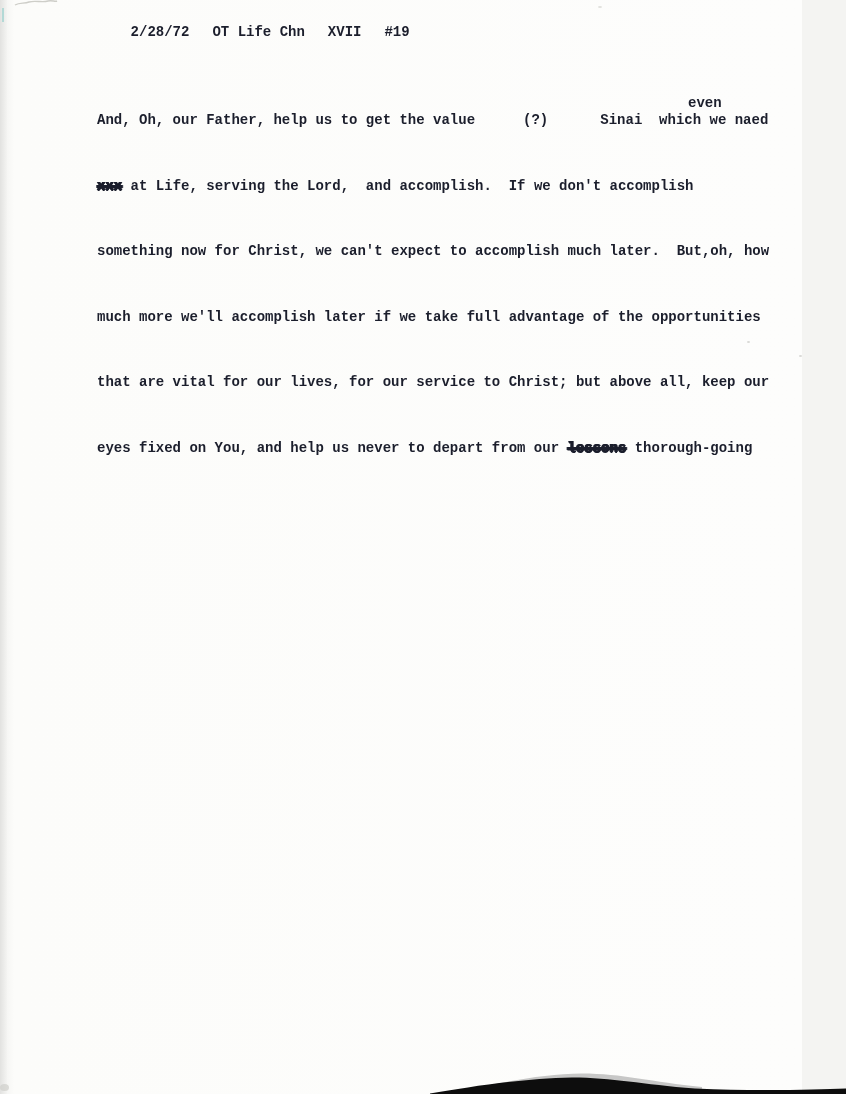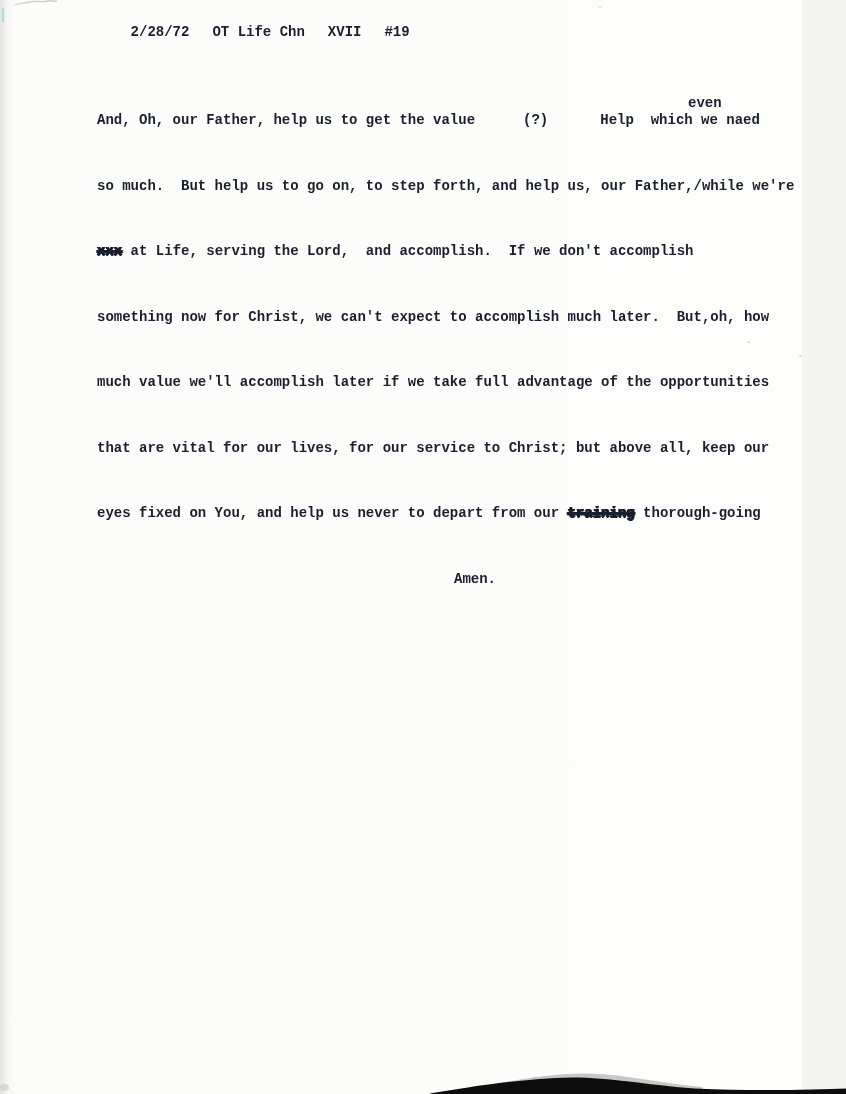--- a/index.html
+++ b/index.html
@@ -106,28 +106,26 @@
     <path d="M1,5 C6,2 10,4 15,2 C22,0 28,3 34,1 C38,0 41,2 43,1" fill="none" stroke="#c2c2bc" stroke-width="1.4" opacity="0.8"></path>
   </svg>
 
   <div class="header-line typed">
     <span class="hdr-gap">2/28/72</span><span class="hdr-gap">OT Life Chn</span><span class="hdr-gap">XVII</span><span>#19</span>
   </div>
 
   <span class="insertion-even typed">even</span>
 
   <div class="body-block typed">
-    <div class="tline"><span>And, Oh, our Father, help us to get the value</span><span class="q-gap">(?)</span><span>Help  which we naed</span></div>
-    <div class="tline">so much.  But help us to go on, to step forth, and help us, our Father,/while we're</div>
+    <div class="tline"><span>And, Oh, our Father, help us to get the value</span><span class="q-gap">(?)</span><span>Sinai  which we naed</span></div>
     <div class="tline"><span class="xout">xxx</span><span> at Life, serving the Lord,  and accomplish.  If we don't accomplish</span></div>
     <div class="tline">something now for Christ, we can't expect to accomplish much later.  But,oh, how</div>
-    <div class="tline">much value we'll accomplish later if we take full advantage of the opportunities</div>
+    <div class="tline">much more we'll accomplish later if we take full advantage of the opportunities</div>
     <div class="tline">that are vital for our lives, for our service to Christ; but above all, keep our</div>
-    <div class="tline"><span>eyes fixed on You, and help us never to depart from our </span><span class="xout">training</span><span> thorough-going</span></div>
-    <div class="tline amen-line">Amen.</div>
+    <div class="tline"><span>eyes fixed on You, and help us never to depart from our </span><span class="xout">lessons</span><span> thorough-going</span></div>
   </div>
 
   <div class="speck speck-bl"></div>
   <div class="speck speck-r1"></div>
   <div class="speck speck-r2"></div>
   <div class="speck speck-t1"></div>
 
   <svg class="bottom-artifact" viewBox="0 0 846 1094">
     <path d="M455,1092 C500,1083 540,1074 582,1073.5 C622,1073.5 652,1082 702,1087 L702,1094 L455,1094 Z" fill="#3c3c3c" opacity="0.28"></path>
     <path d="M430,1093.5 C470,1087 520,1078.5 572,1077.5 C612,1077.5 642,1084.5 695,1088.5 C760,1091.5 815,1089.5 846,1088.5 L846,1094 L430,1094 Z" fill="#0d0d0d"></path>

